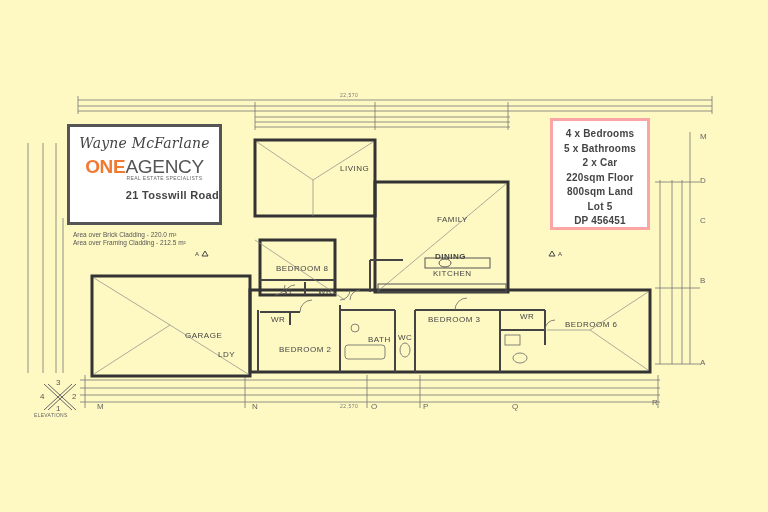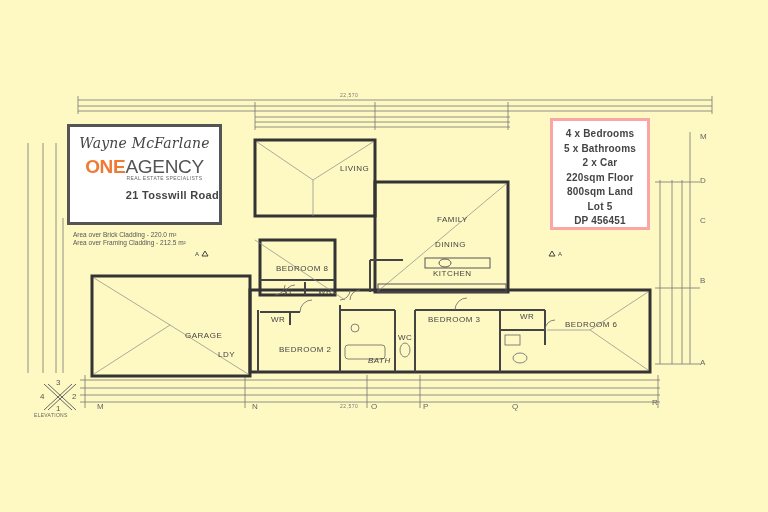--- a/index.html
+++ b/index.html
@@ -170,29 +170,29 @@
     <div>5 x Bathrooms</div>
     <div>2 x Car</div>
     <div>220sqm Floor</div>
     <div>800sqm Land</div>
     <div>Lot 5</div>
     <div>DP 456451</div>
   </div>
 
   <div class="room-label" style="left:300px;top:164px;margin-left:40px;">LIVING</div>
   <div class="room-label" style="left:437px;top:215px;">FAMILY</div>
-  <div class="room-label" style="left:435px;top:240px;">DINING</div>
+  <div class="room-label" style="left:435px;top:252px;font-weight:bold;">DINING</div>
   <div class="room-label" style="left:433px;top:269px;">KITCHEN</div>
   <div class="room-label" style="left:276px;top:264px;">BEDROOM 8</div>
   <div class="room-label" style="left:279px;top:345px;text-align:right;">BEDROOM 2</div>
   <div class="room-label" style="left:428px;top:315px;text-align:center;">BEDROOM 3</div>
   <div class="room-label" style="left:565px;top:320px;">BEDROOM 6</div>
   <div class="room-label" style="left:150px;top:331px;padding-left:35px;">GARAGE</div>
   <div class="room-label" style="left:218px;top:350px;">LDY</div>
-  <div class="room-label" style="left:368px;top:356px;font-style:italic;">BATH</div>
+  <div class="room-label" style="left:368px;top:335px;">BATH</div>
   <div class="room-label" style="left:318px;top:287px;">WR</div>
   <div class="room-label" style="left:271px;top:315px;">WR</div>
   <div class="room-label" style="left:520px;top:312px;">WR</div>
   <div class="room-label" style="left:282px;top:287px;">ST</div>
   <div class="room-label" style="left:398px;top:333px;">WC</div>
 
   <div class="room-label" style="left:340px;top:92px;font-size:5px;color:#777;">22,570</div>
   <div class="room-label" style="left:340px;top:403px;font-size:5px;color:#777;">22,570</div>
 
   <div class="grid-label" style="left:97px;top:402px;">M</div>

